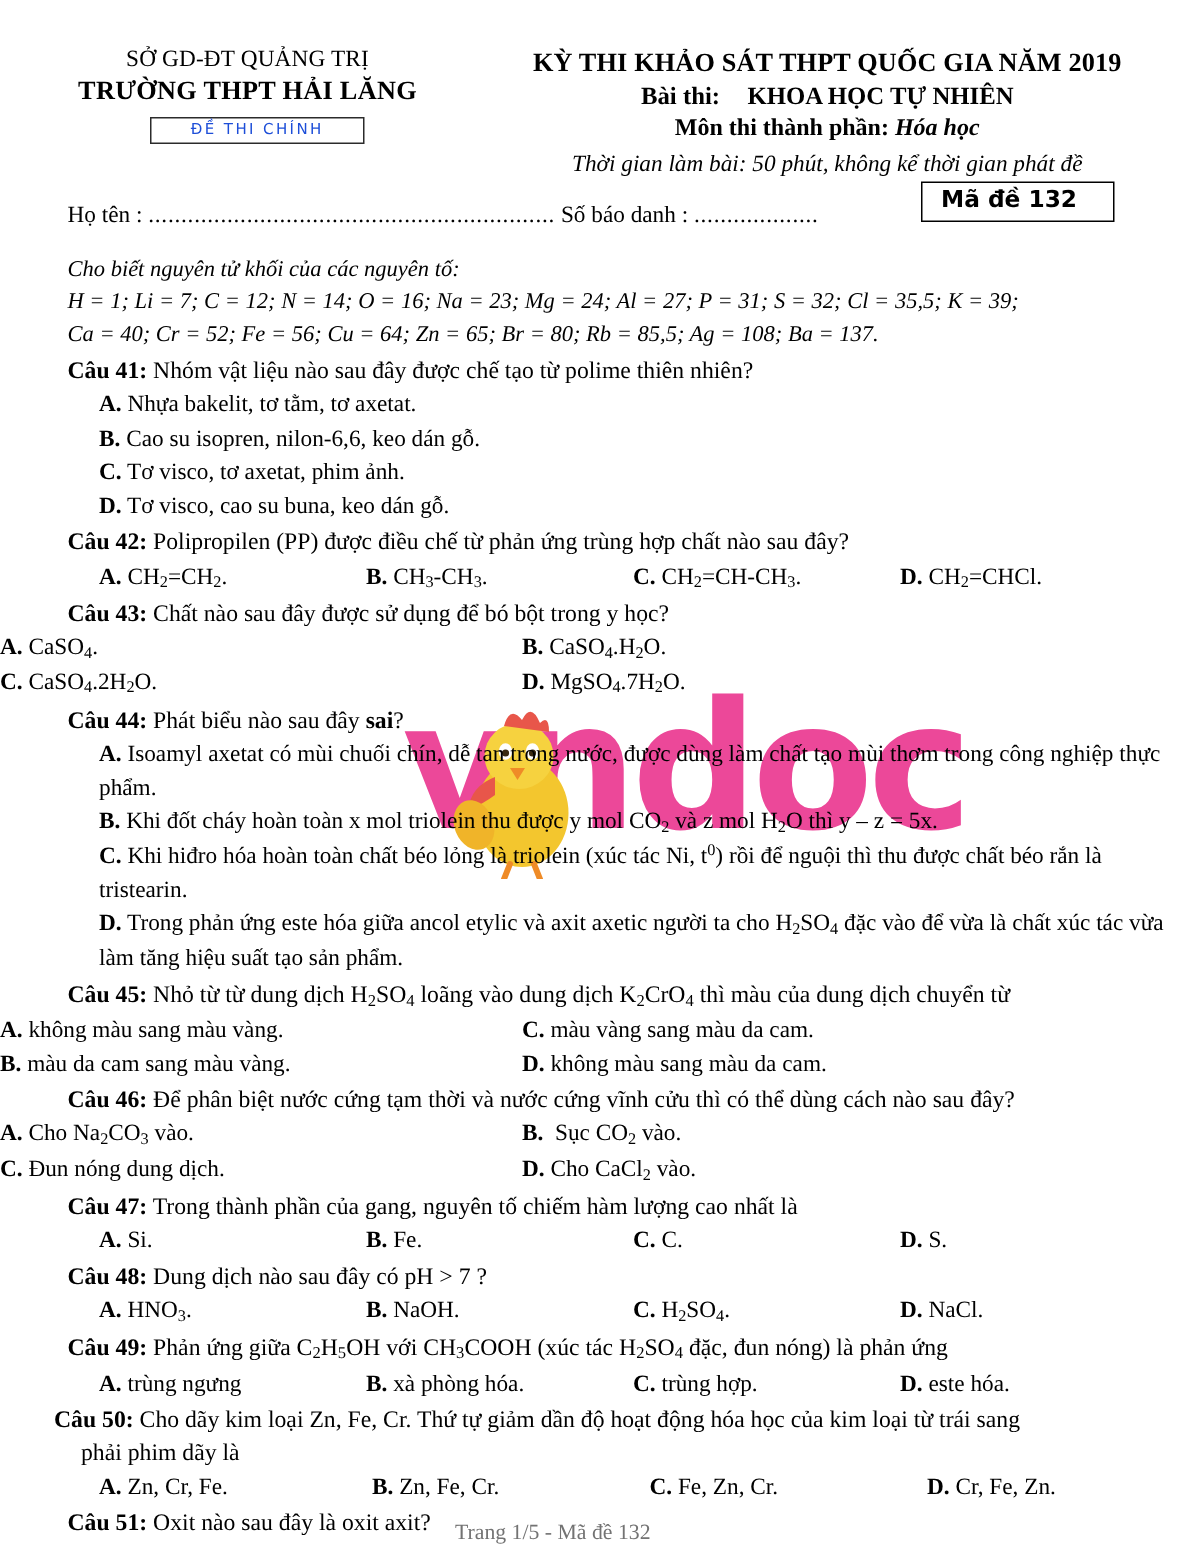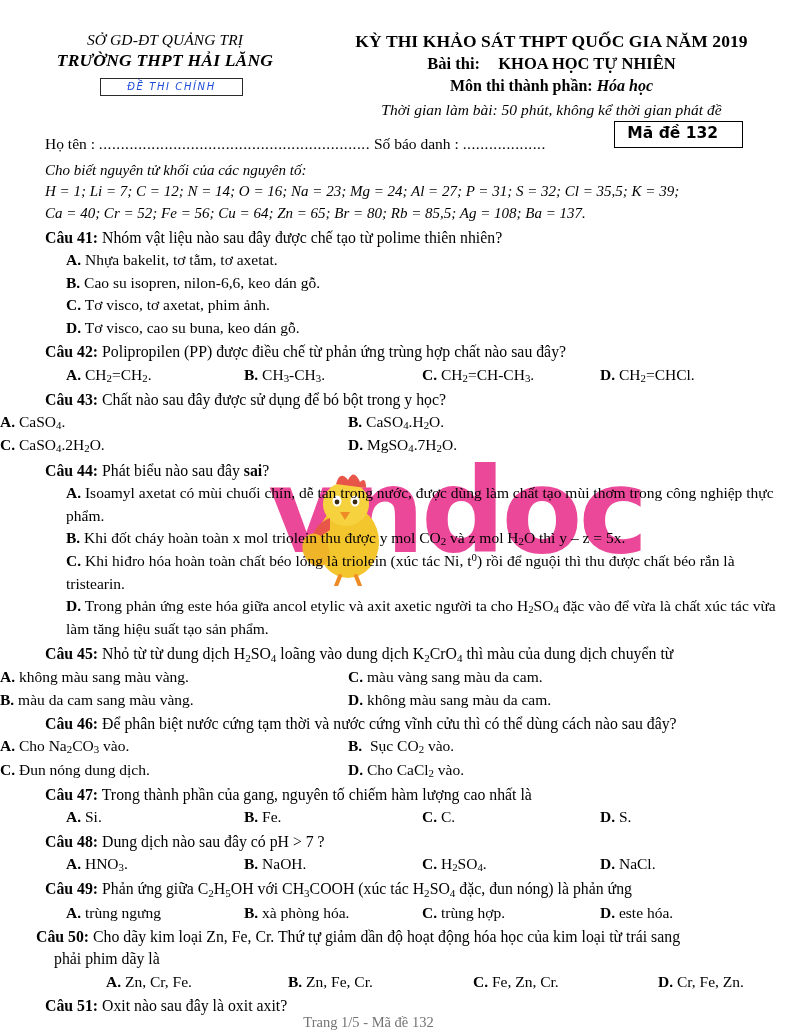--- a/index.html
+++ b/index.html
@@ -60,21 +60,20 @@
   .header {
     display: flex;
     flex-direction: row;
     align-items: flex-start;
     padding-top: 30px;
   }
   .hdr-left {
     width: 330px;
     text-align: center;
     flex: 0 0 330px;
-    font-style: italic;
   }
   .hdr-right {
     flex: 1 1 auto;
     text-align: center;
     padding-right: 22px;
   }
   .hdr-so {
     font-size: 15.5px;
     letter-spacing: 0.1px;
     line-height: 1.25;
@@ -142,21 +141,21 @@
     font-family: "DejaVu Sans", sans-serif;
     font-weight: bold;
     font-size: 15.5px;
     background: transparent;
     line-height: 1.15;
   }
 
   
   .masses {
     padding-left: 45px;
-    margin-top: 1px;
+    margin-top: 11px;
     font-style: italic;
     font-size: 15px;
     line-height: 1.45;
   }
 
   
   .qblock { margin-top: 2px; }
   .qstem {
     padding-left: 45px;
     font-size: 15.8px;
@@ -184,21 +183,20 @@
   }
   .opts-grid4 {
     padding-left: 66px;
     display: grid;
     grid-template-columns: 178px 178px 178px auto;
     font-size: 15.5px;
     line-height: 1.45;
   }
   .opts-grid4.wide {
     grid-template-columns: 182px 185px 185px auto;
-    margin-left: 40px;
   }
 
   sub { font-size: 0.70em; vertical-align: -0.23em; }
   sup { font-size: 0.70em; vertical-align: 0.45em; }
 
   
   .footer {
     position: absolute;
     left: 0;
     bottom: 4px;

